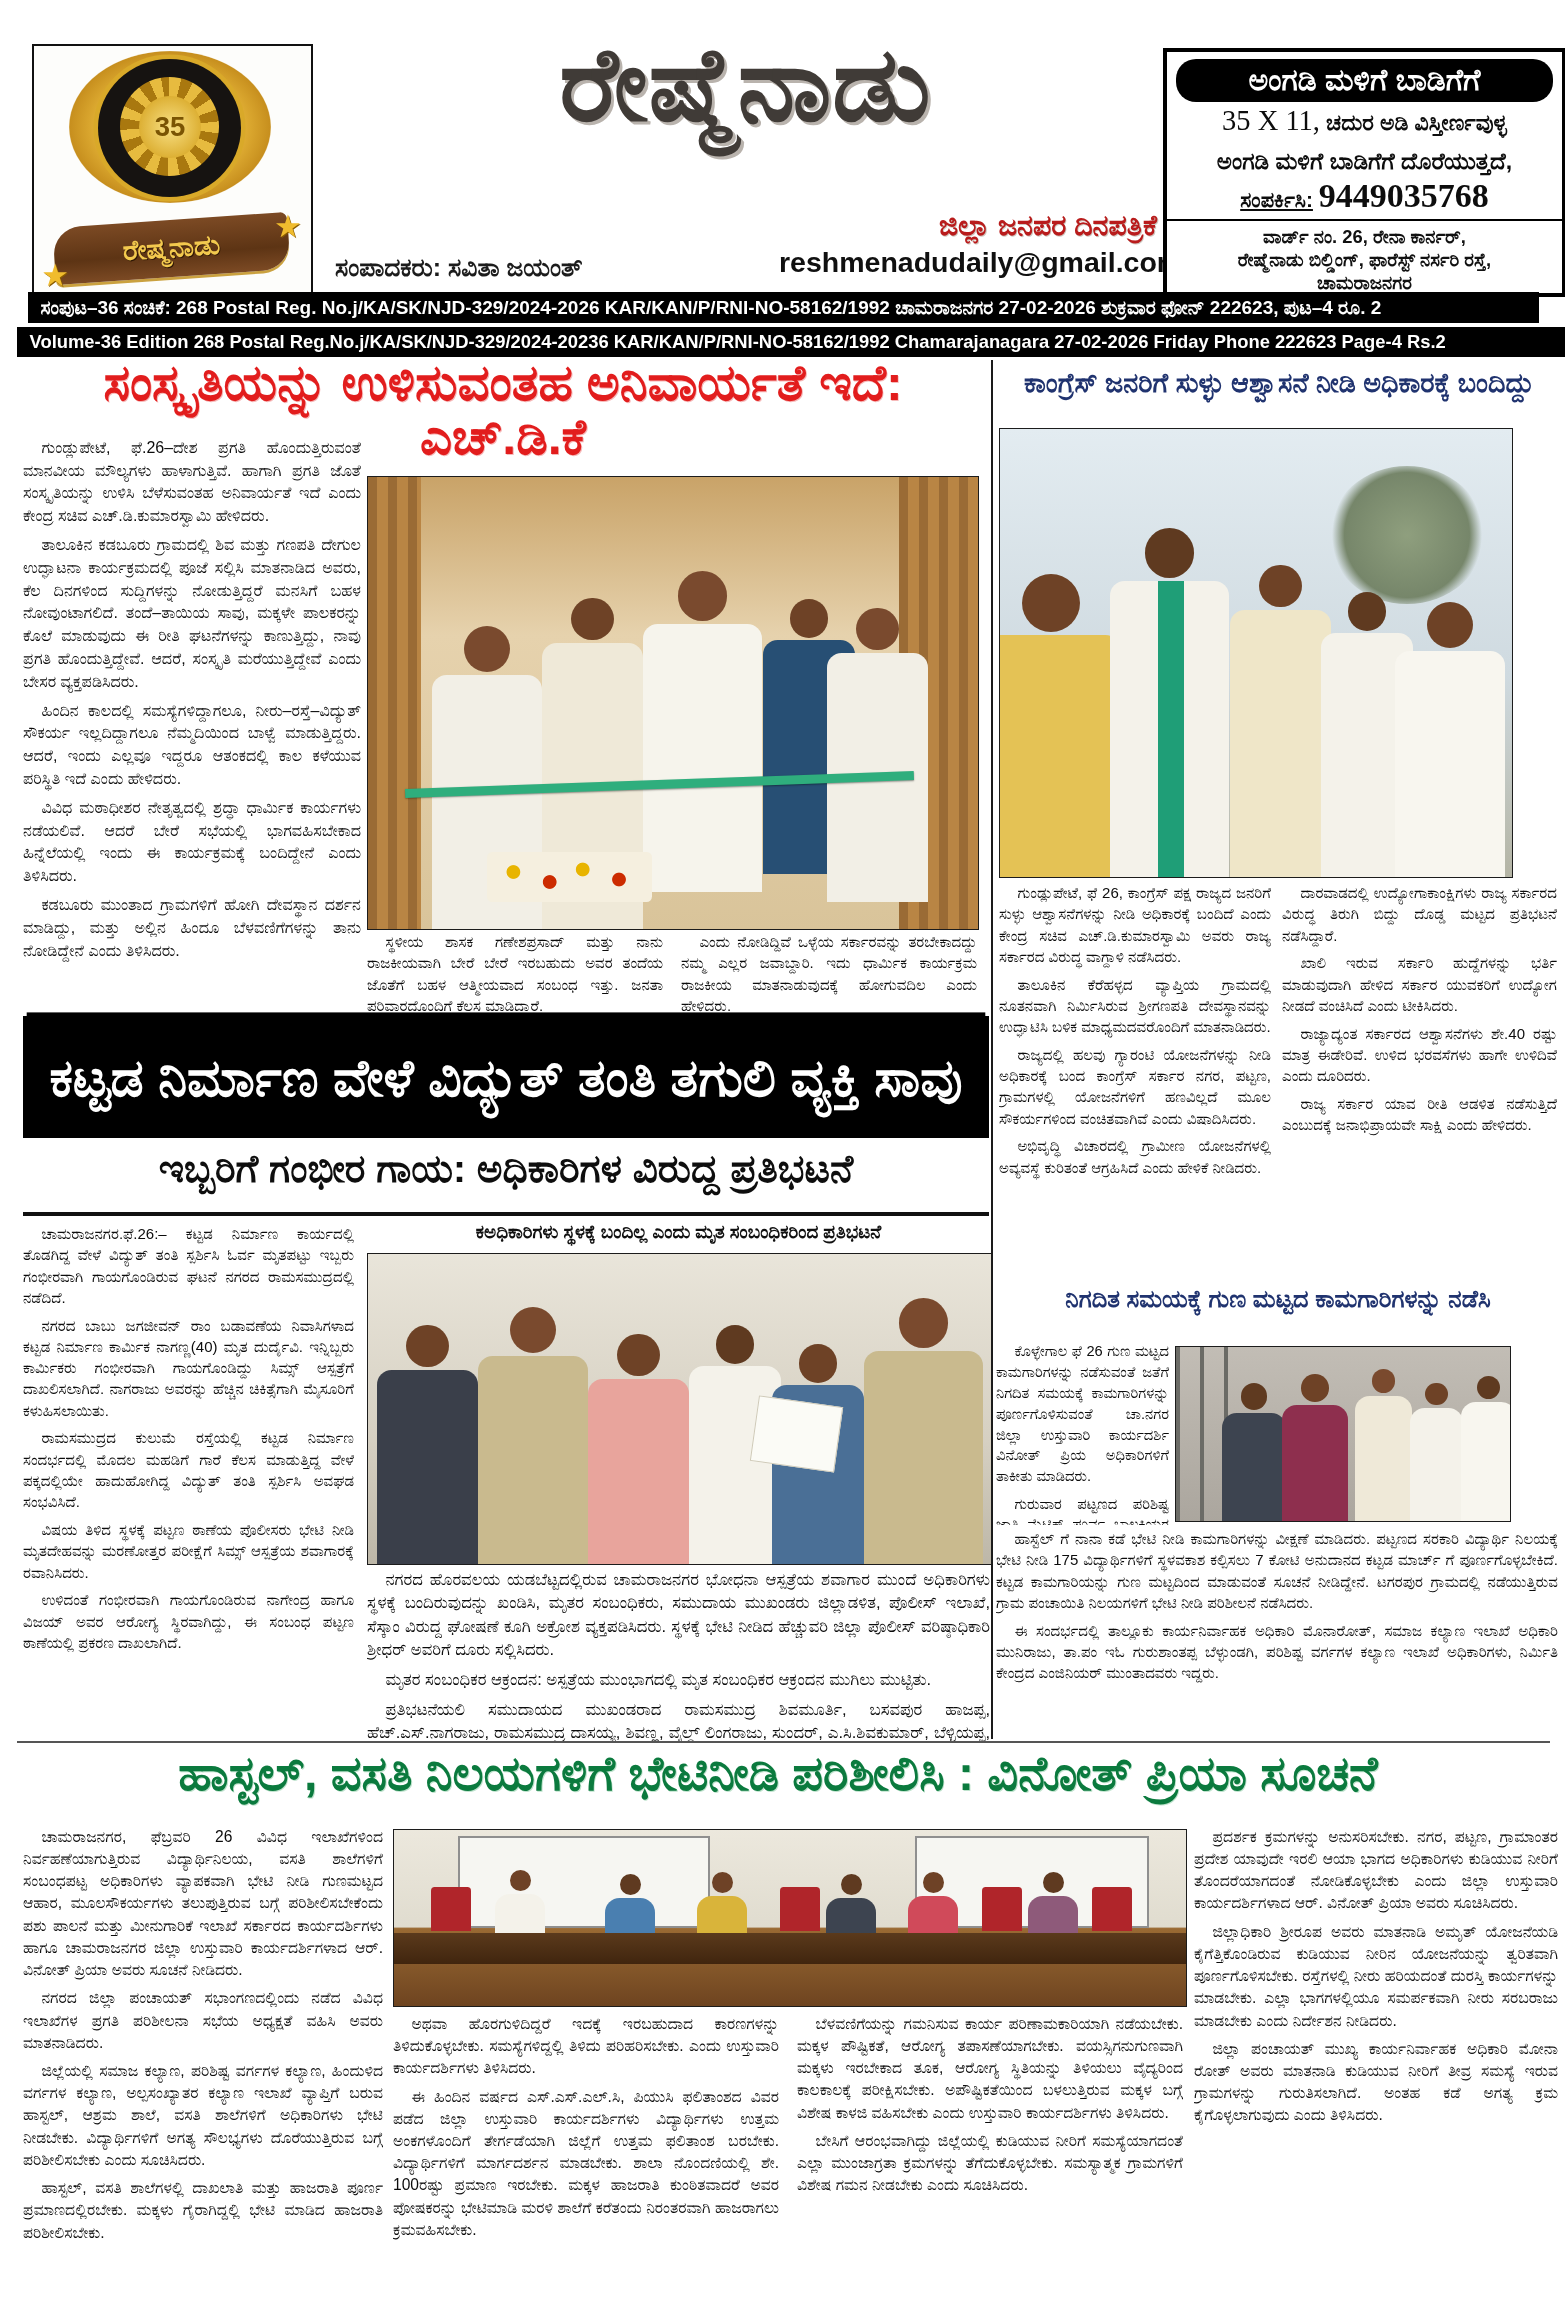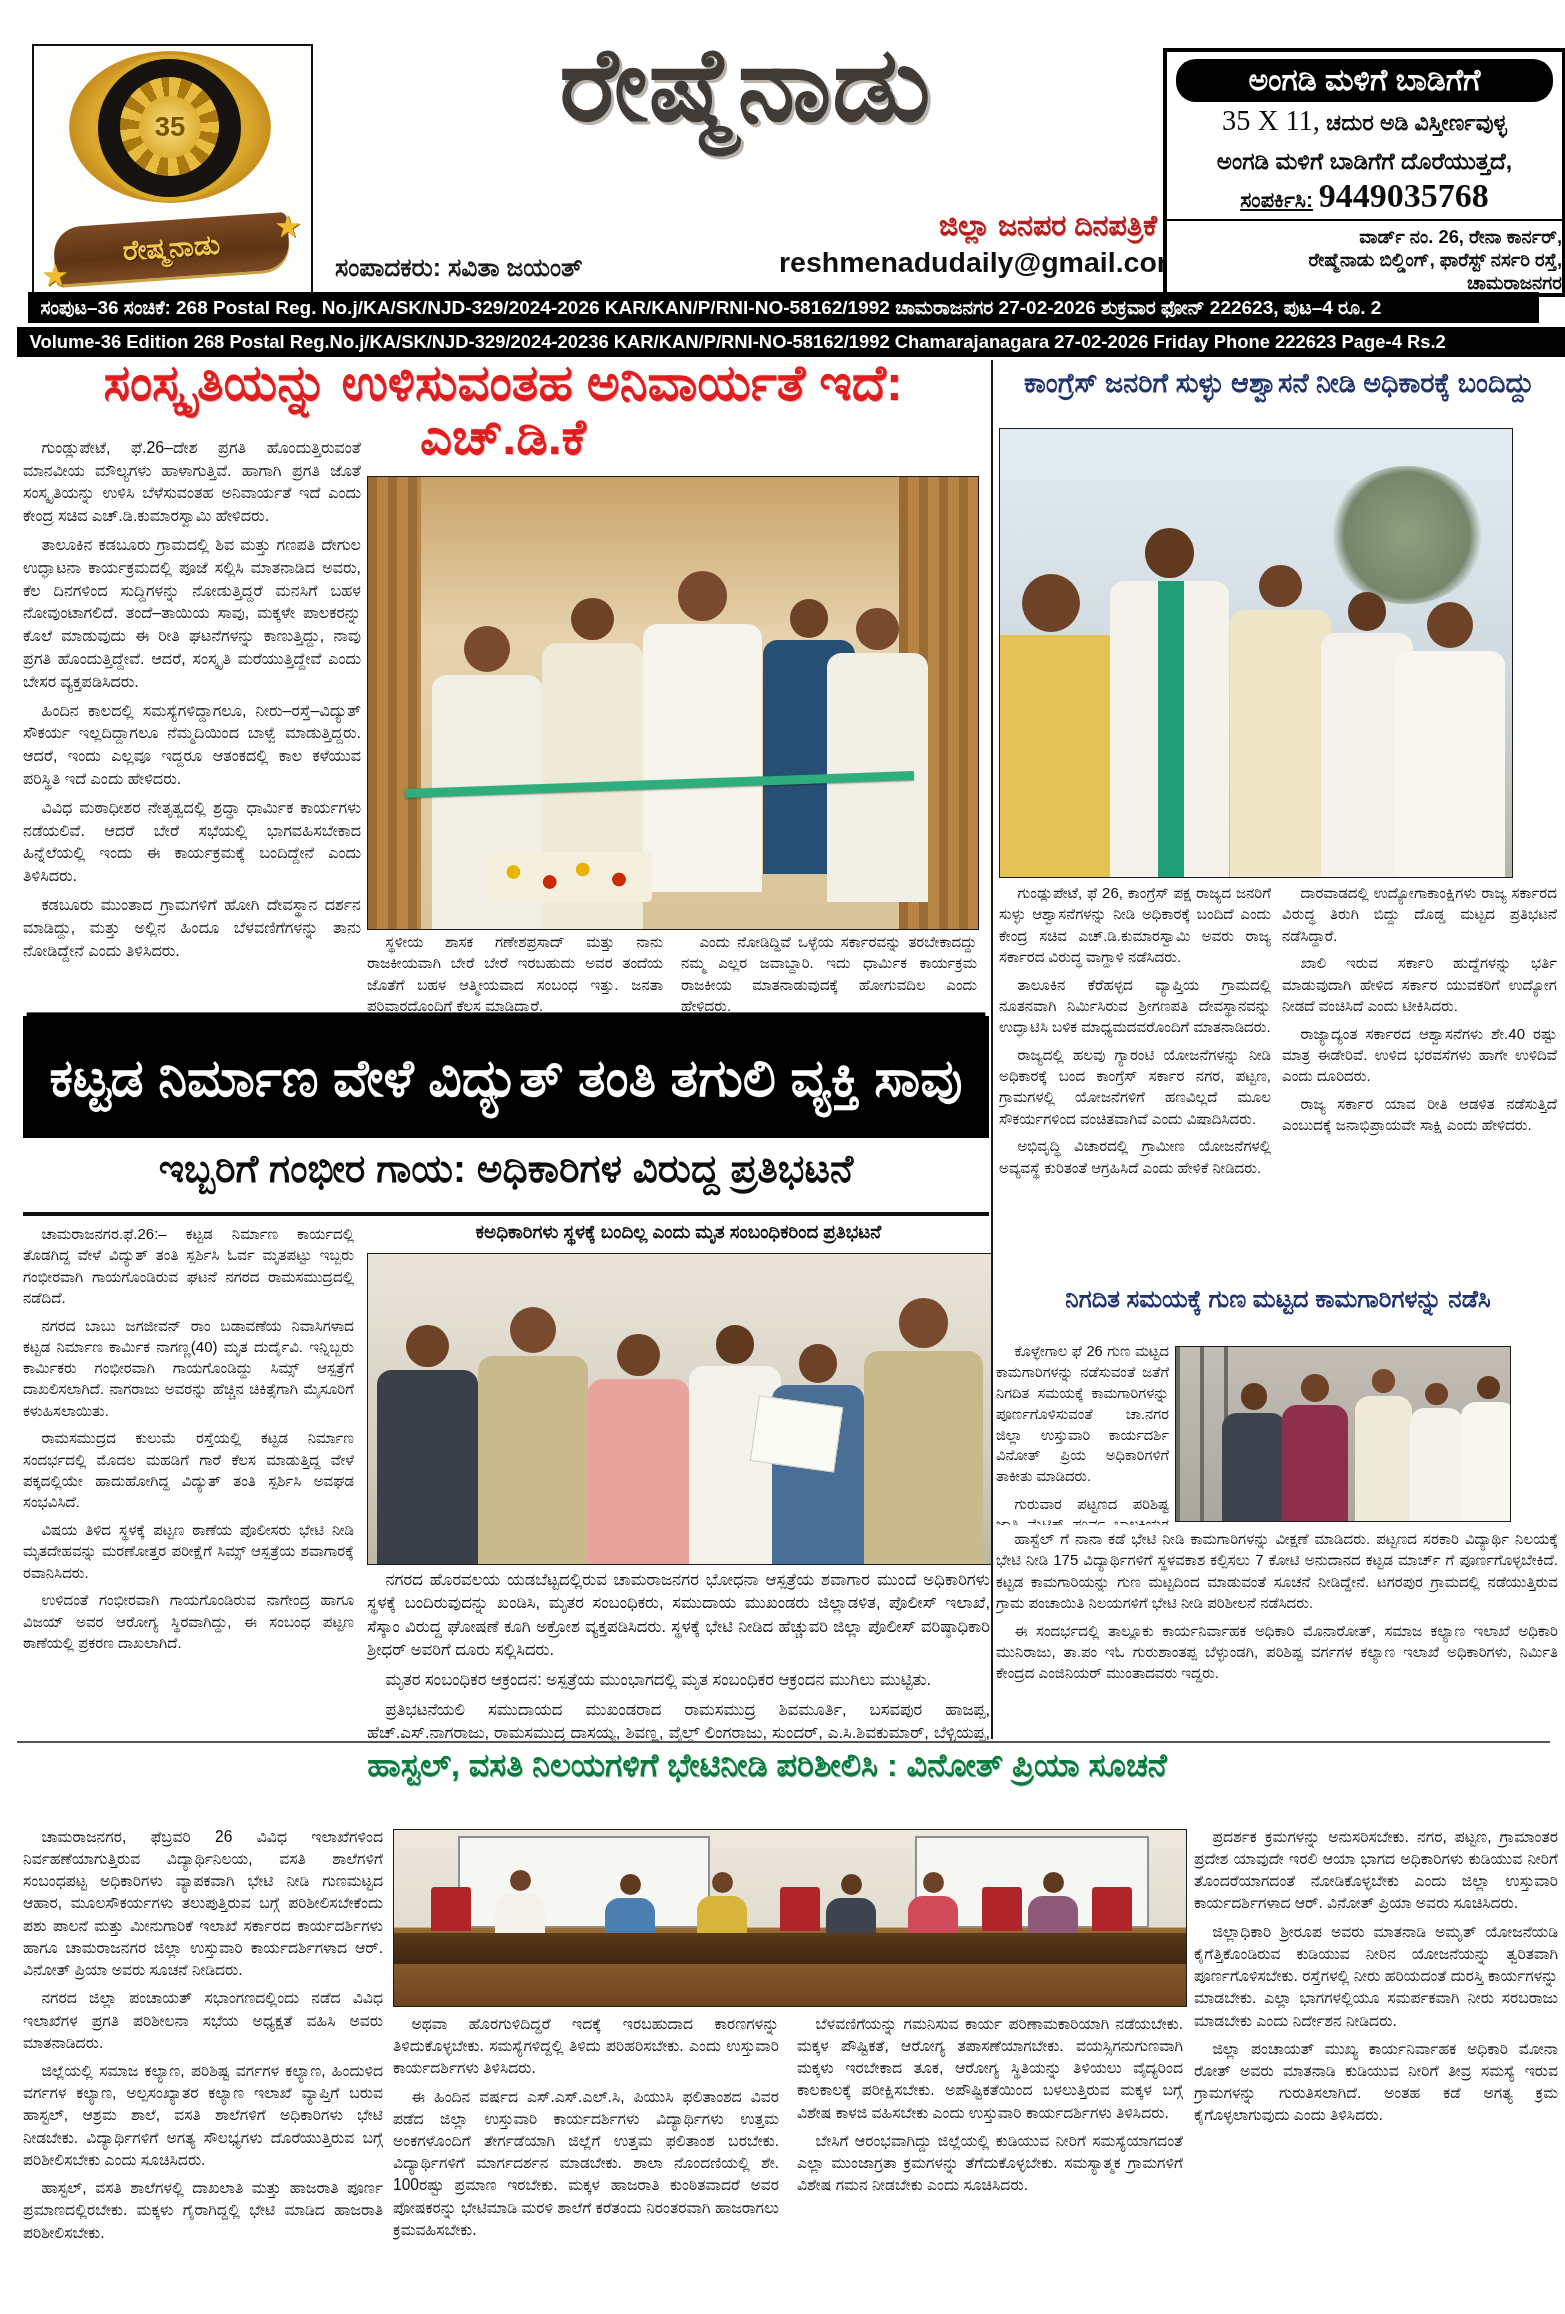--- a/index.html
+++ b/index.html
@@ -34,32 +34,32 @@
   #ad-title{margin:7.3px 9.2px 3.7px;background:#000;color:#fff;border-radius:20px;text-align:center;
     font-size:30px;font-weight:bold;padding:3.7px 0;}
   .ad-line{ text-align:center;font-weight:bold;color:#0d0d0d;}
   #ad-line1{font-size:22px;margin-top:3px;}
   #ad-line1 .num{font-family:"Liberation Serif",serif;font-size:28.5px;font-weight:normal;}
   #ad-line2{font-size:23px;margin-top:11px;}
   #ad-contact{font-size:21px;margin-top:1.8px;}
   #ad-contact .lbl{text-decoration:underline;}
   #ad-contact .phone{font-family:"Liberation Serif",serif;font-size:34px;font-weight:bold;}
   #ad-divider{border-top:2.8px solid #000;margin:3.7px 0 3.7px;}
-  .ad-addr{text-align:right;font-weight:bold;font-size:18.4px;line-height:1.25;}
+  .ad-addr{text-align:center;font-weight:bold;font-size:18.4px;line-height:1.25;}
   
   .info-bar{background:#000;color:#fff;font-weight:bold;white-space:nowrap;overflow:hidden;
     display:flex;align-items:center;padding:0 13px;}
   #bar-kn{left:27.5px;top:292px;width:1485px;height:31px;font-size:19px;}
   #bar-en{left:16.5px;top:327px;width:1533px;height:30px;font-size:18.4px;}
   
   .hl{font-weight:bold;text-align:center;line-height:1.08;}
   #hl-red{left:16.5px;top:356px;width:973px;font-size:50px;color:#e21d1d;text-shadow:0.9px 0.9px 0 #f6b9b9;}
   #hl-blue1{left:996px;top:369px;width:566px;font-size:27px;color:#20336f;}
   #hl-blue2{left:996px;top:1286px;width:564px;font-size:24px;color:#20336f;}
-  #hl-green{left:5px;top:1748px;width:1524px;font-size:32px;color:#0b7a3e;text-shadow:0.9px 0.9px 0 #bfe3cd;}
+  #hl-green{left:16px;top:1748px;width:1524px;font-size:48px;color:#0b7a3e;text-shadow:0.9px 0.9px 0 #bfe3cd;}
   #s3-blackbar{left:23px;top:1016px;width:966px;height:119px;background:#000;color:#fff;
     display:flex;align-items:center;justify-content:center;font-size:52px;font-weight:bold;border-top:3.7px solid #000;
     box-shadow:0 -7.3px 0 -3.7px #000;}
   #s3-sub{left:23px;top:1148px;width:966px;font-size:39px;color:#0e0e0e;}
   #s3-rule{left:23px;top:1212px;width:966px;height:3.7px;background:#111;}
   #vrule{left:991px;top:360px;width:1.8px;height:1379px;background:#1a1a1a;}
   #hrule-bottom{left:16.5px;top:1741px;width:1533px;height:1.8px;background:#555;}
   
   .col{font-size:15.6px;line-height:1.42;text-align:justify;overflow:hidden;color:#0c0c0c;}
   .col p{margin:0 0 6.4px;text-indent:18.4px;}

